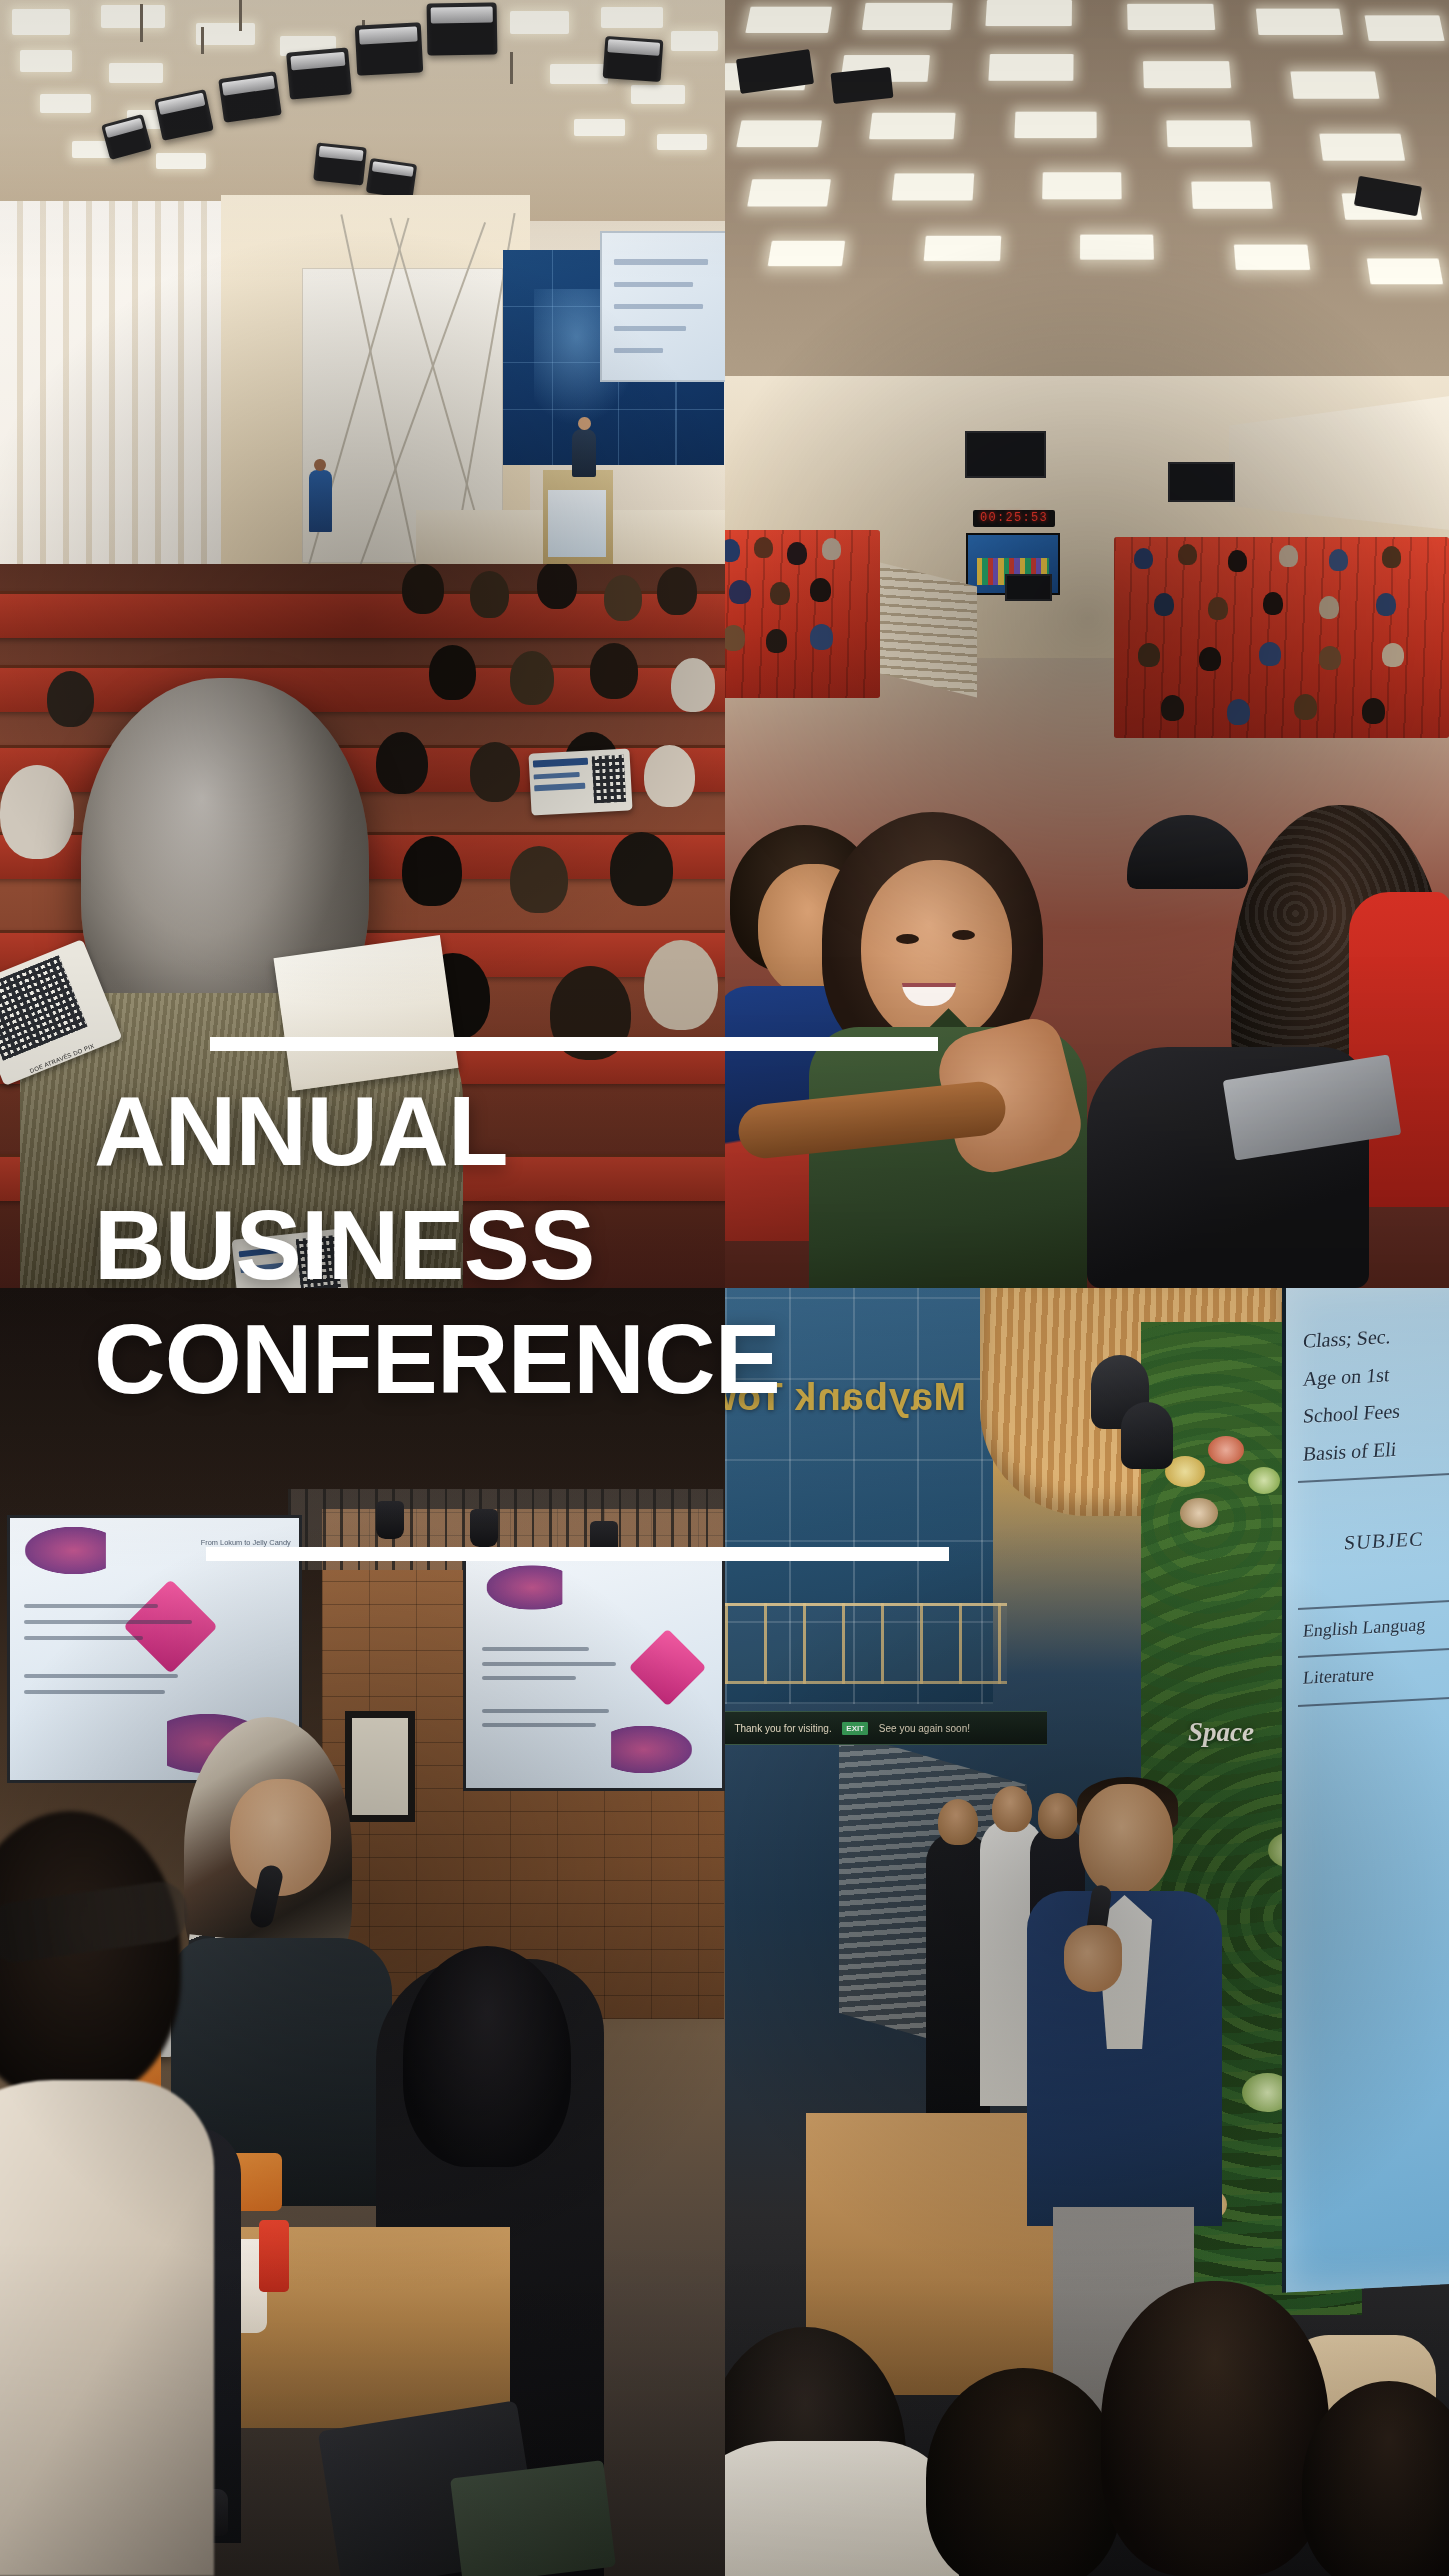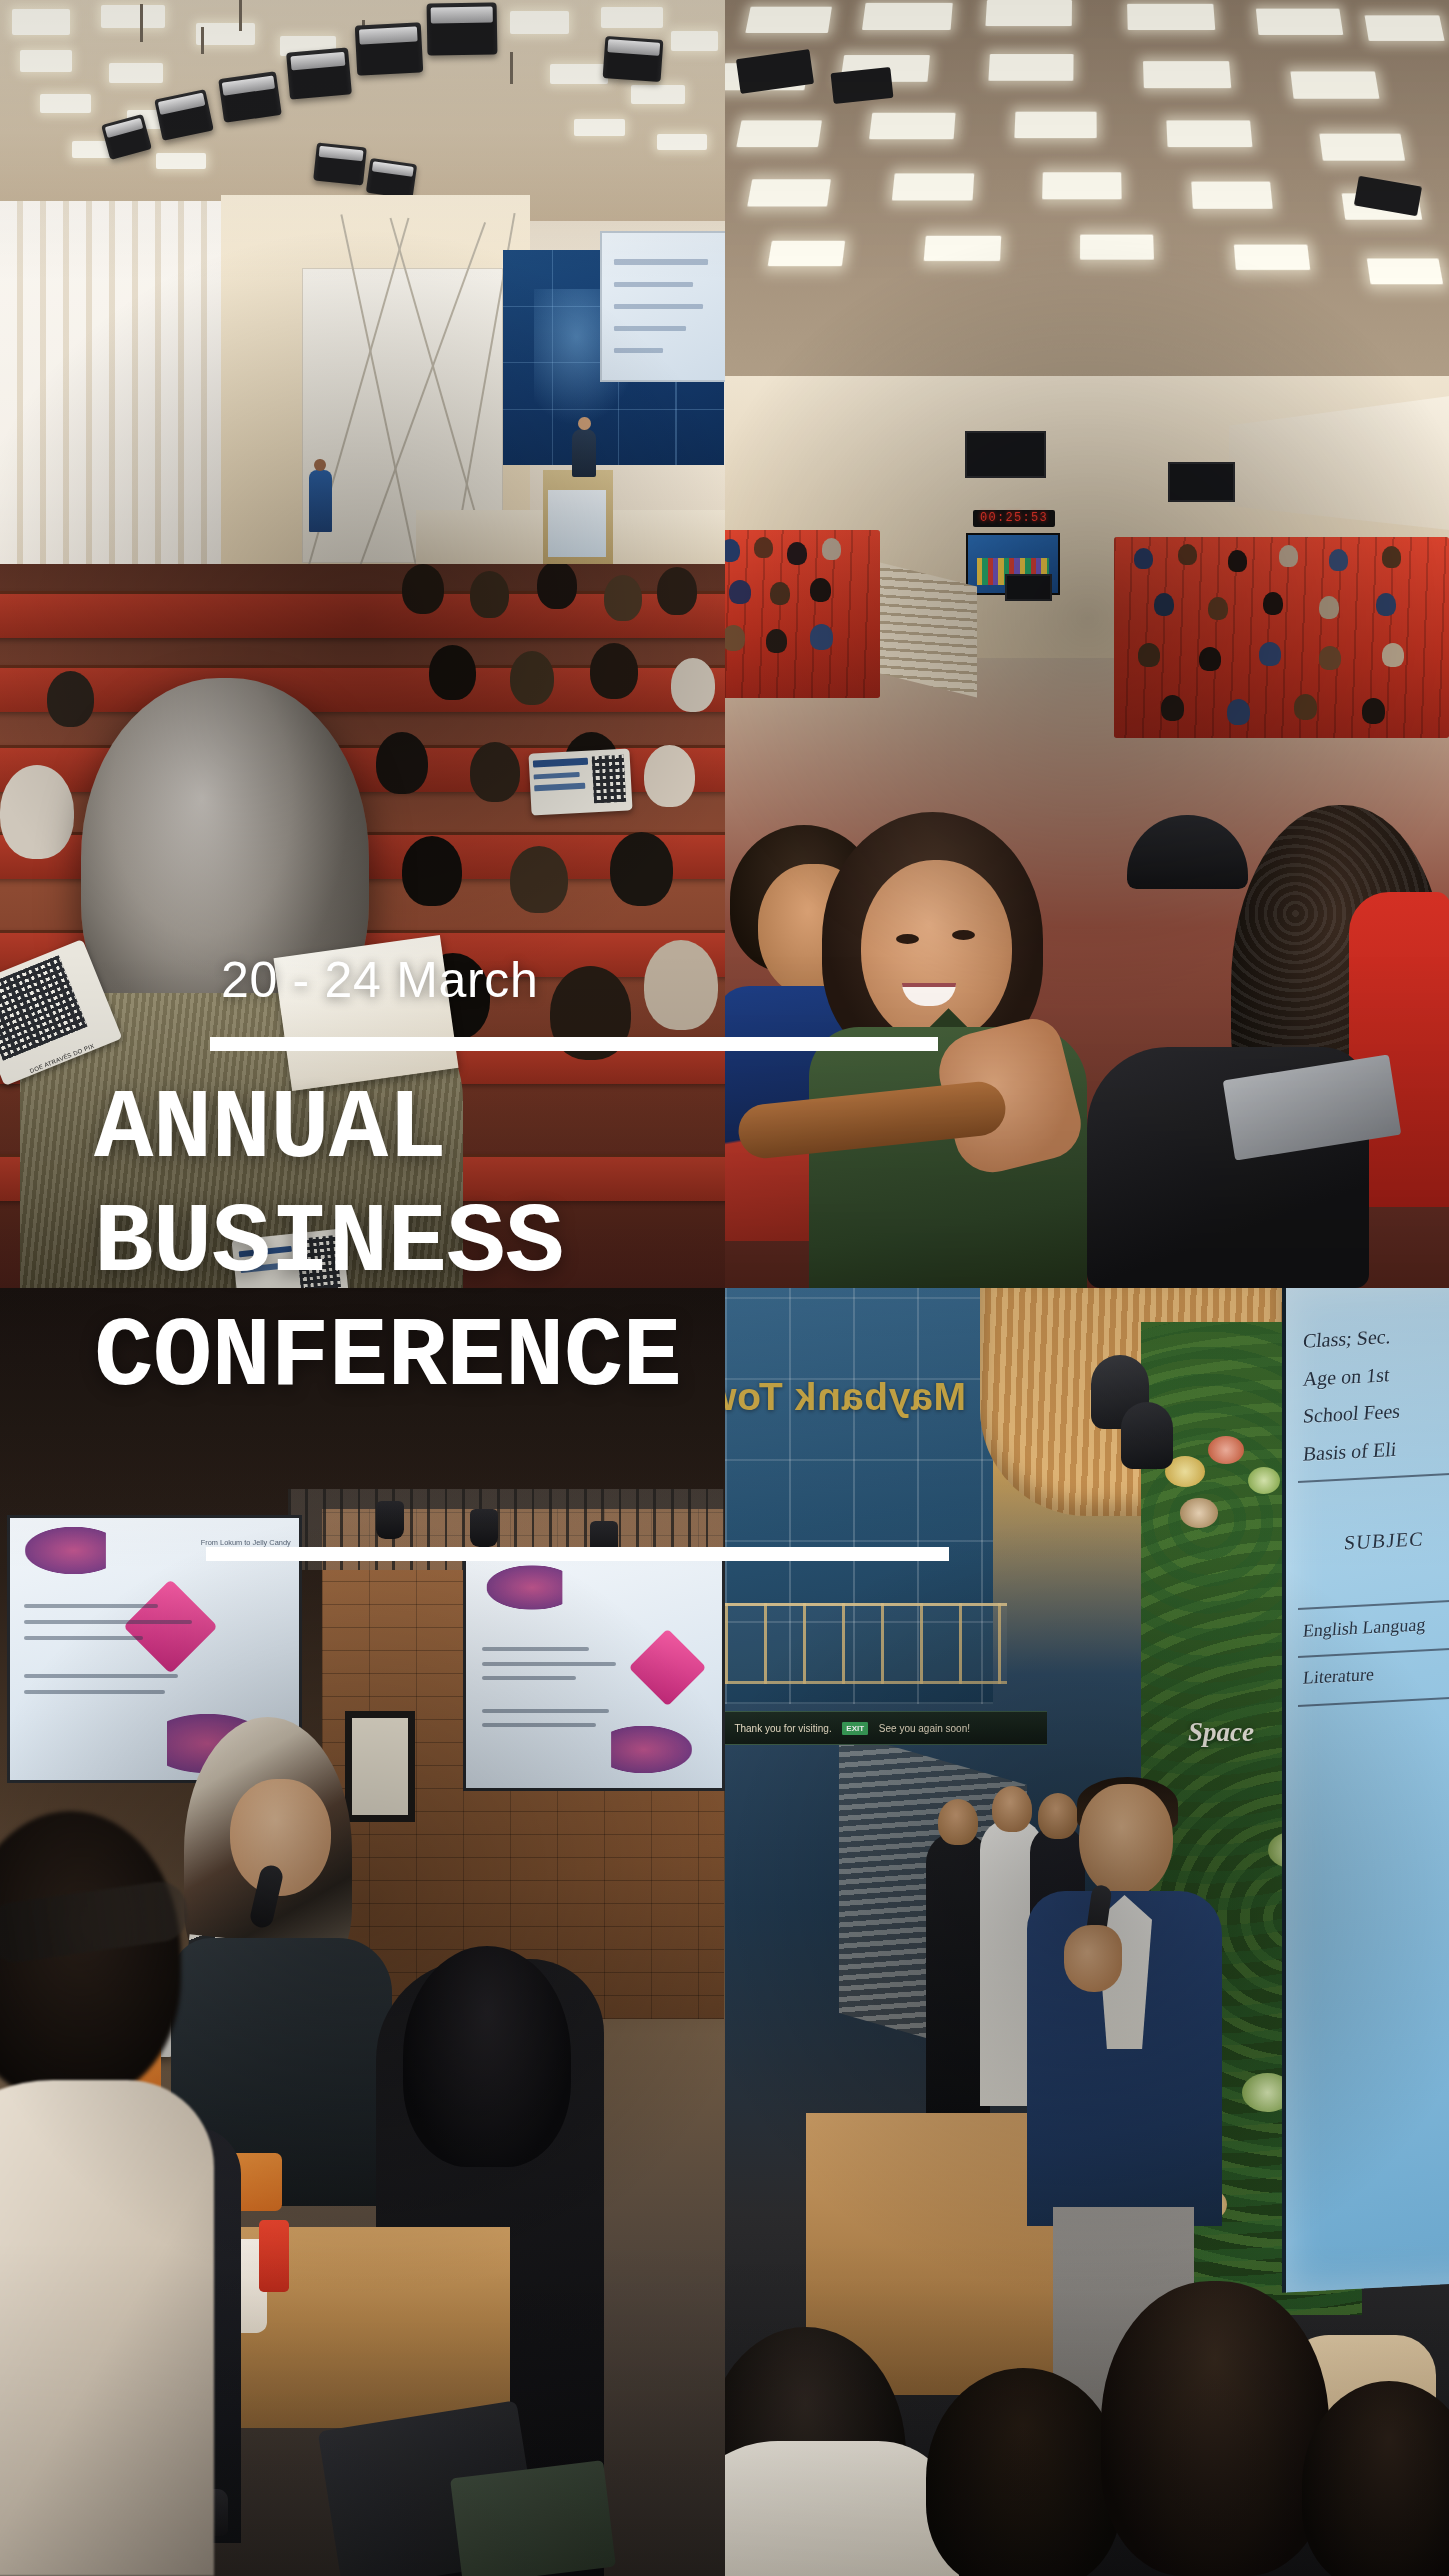--- a/index.html
+++ b/index.html
@@ -657,21 +657,21 @@
   #rule-top{
     position:absolute; left:210px; top:1037px; width:728px; height:14px;
     background:#ffffff;
   }
   #rule-bottom{
     position:absolute; left:206px; top:1547px; width:743px; height:14px;
     background:#ffffff;
   }
   .headline{
     position:absolute; left:94px;
-    font-family:Liberation Mono, monospace;
+    font-family:Liberation Sans, sans-serif;
     font-weight:bold;
     color:#ffffff;
     letter-spacing:-0.7px;
     white-space:nowrap;
     text-shadow:0 4px 17.4px rgba(0,0,0,.42);
     line-height:1;
   }
   #hl-1{ top:1081px; font-size:99px; }
   #hl-2{ top:1195px; font-size:99px; }
   #hl-3{ top:1309px; font-size:99px; }
@@ -1087,21 +1087,20 @@
         <div style="position:absolute;left:-54px;top:241px;width:288px;height:148px;background:linear-gradient(170deg,#f1ece2,#c9c2b4);border-radius:107px 81px 0 0"></div>
         <div style="position:absolute;left:201px;top:168px;width:195px;height:221px;background:radial-gradient(ellipse at 50% 28%,#241a12,#0a0806 78%);border-radius:50% 50% 38% 38%"></div>
         <div style="position:absolute;left:376px;top:81px;width:228px;height:295px;background:radial-gradient(ellipse at 50% 26%,#33261c,#0d0907 78%);border-radius:48% 48% 36% 36%"></div>
         <div style="position:absolute;left:577px;top:181px;width:174px;height:208px;background:radial-gradient(ellipse at 50% 28%,#2a1f17,#0b0806 78%);border-radius:50% 50% 38% 38%"></div>
       </div>
     </div>
     <div class="vignette"></div>
   </div>
 
   <div id="overlay">
-    <div id="date-text">20 - 24 March</div>
     <div id="rule-top"></div>
     <div class="headline" id="hl-1">ANNUAL</div>
     <div class="headline" id="hl-2">BUSINESS</div>
     <div class="headline" id="hl-3">CONFERENCE</div>
     <div id="rule-bottom"></div>
   </div>
 
 </div>
 
 

